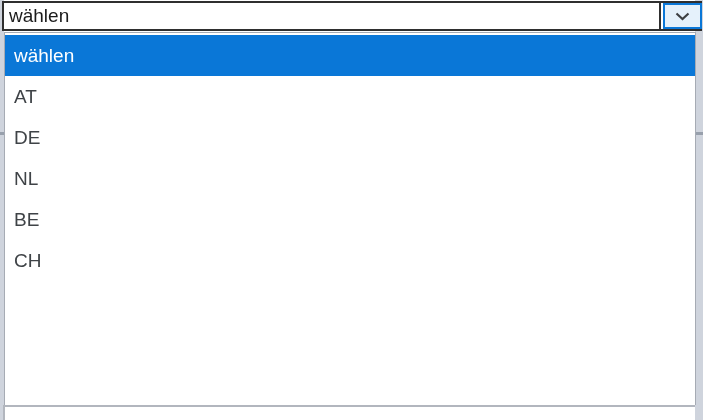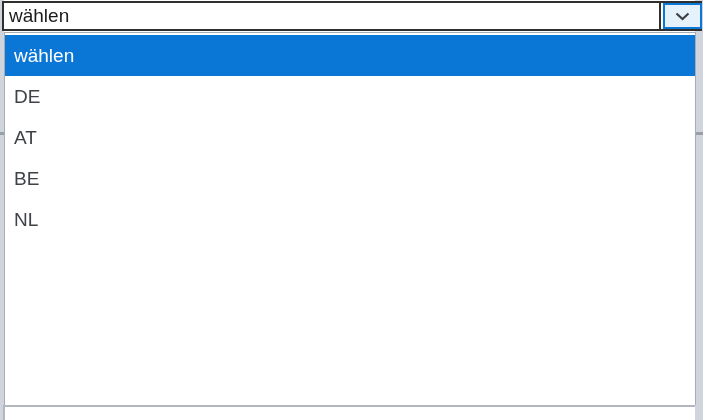--- a/index.html
+++ b/index.html
@@ -73,19 +73,20 @@
     <span class="combo-divider"></span>
     <span class="combo-btn">
       <svg width="15" height="9" viewBox="0 0 15 9">
         <polyline points="1.5,1.5 7.5,7 13.5,1.5" fill="none" stroke="#3d4043" stroke-width="2.2"></polyline>
       </svg>
     </span>
   </div>
 
   <div class="popup" id="popup">
       <div class="opt sel">wählen</div>
+      <div class="opt">AT</div>
       <div class="opt">DE</div>
-      <div class="opt">AT</div>
+      <div class="opt">NL</div>
       <div class="opt">BE</div>
-      <div class="opt">NL</div>
+      <div class="opt">CH</div>
     </div>
 
 </div>
 
 </body></html>

